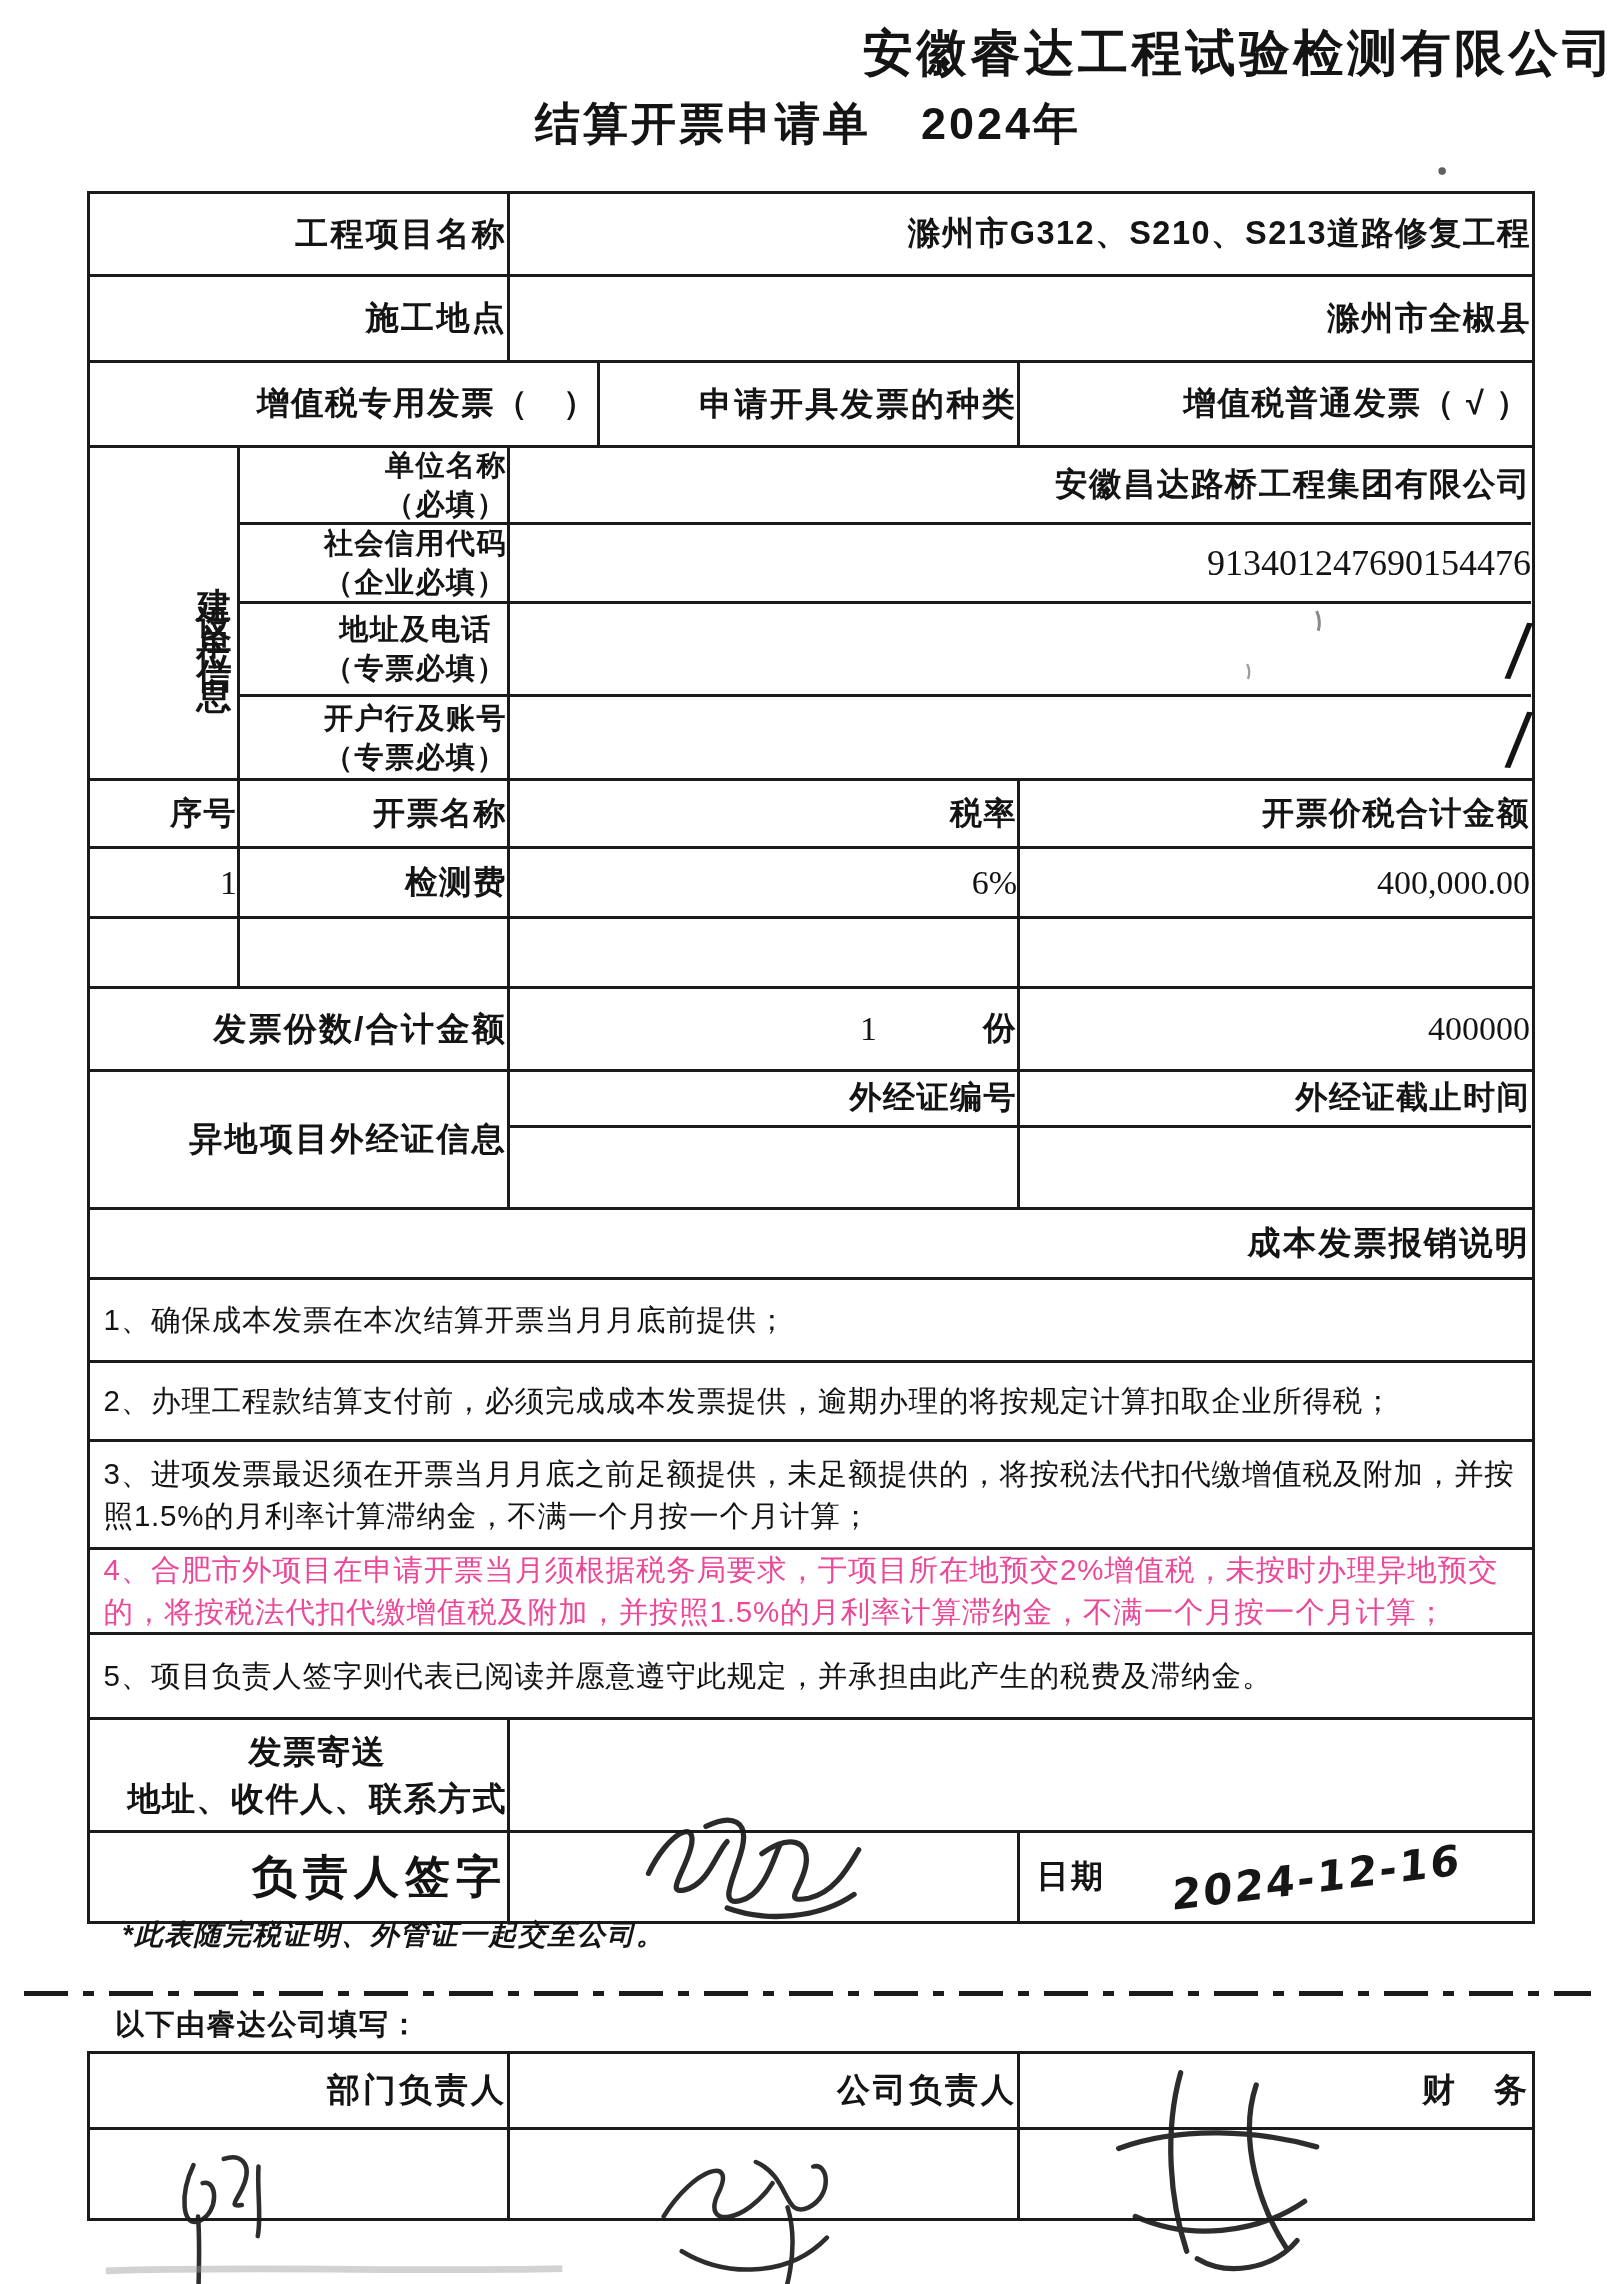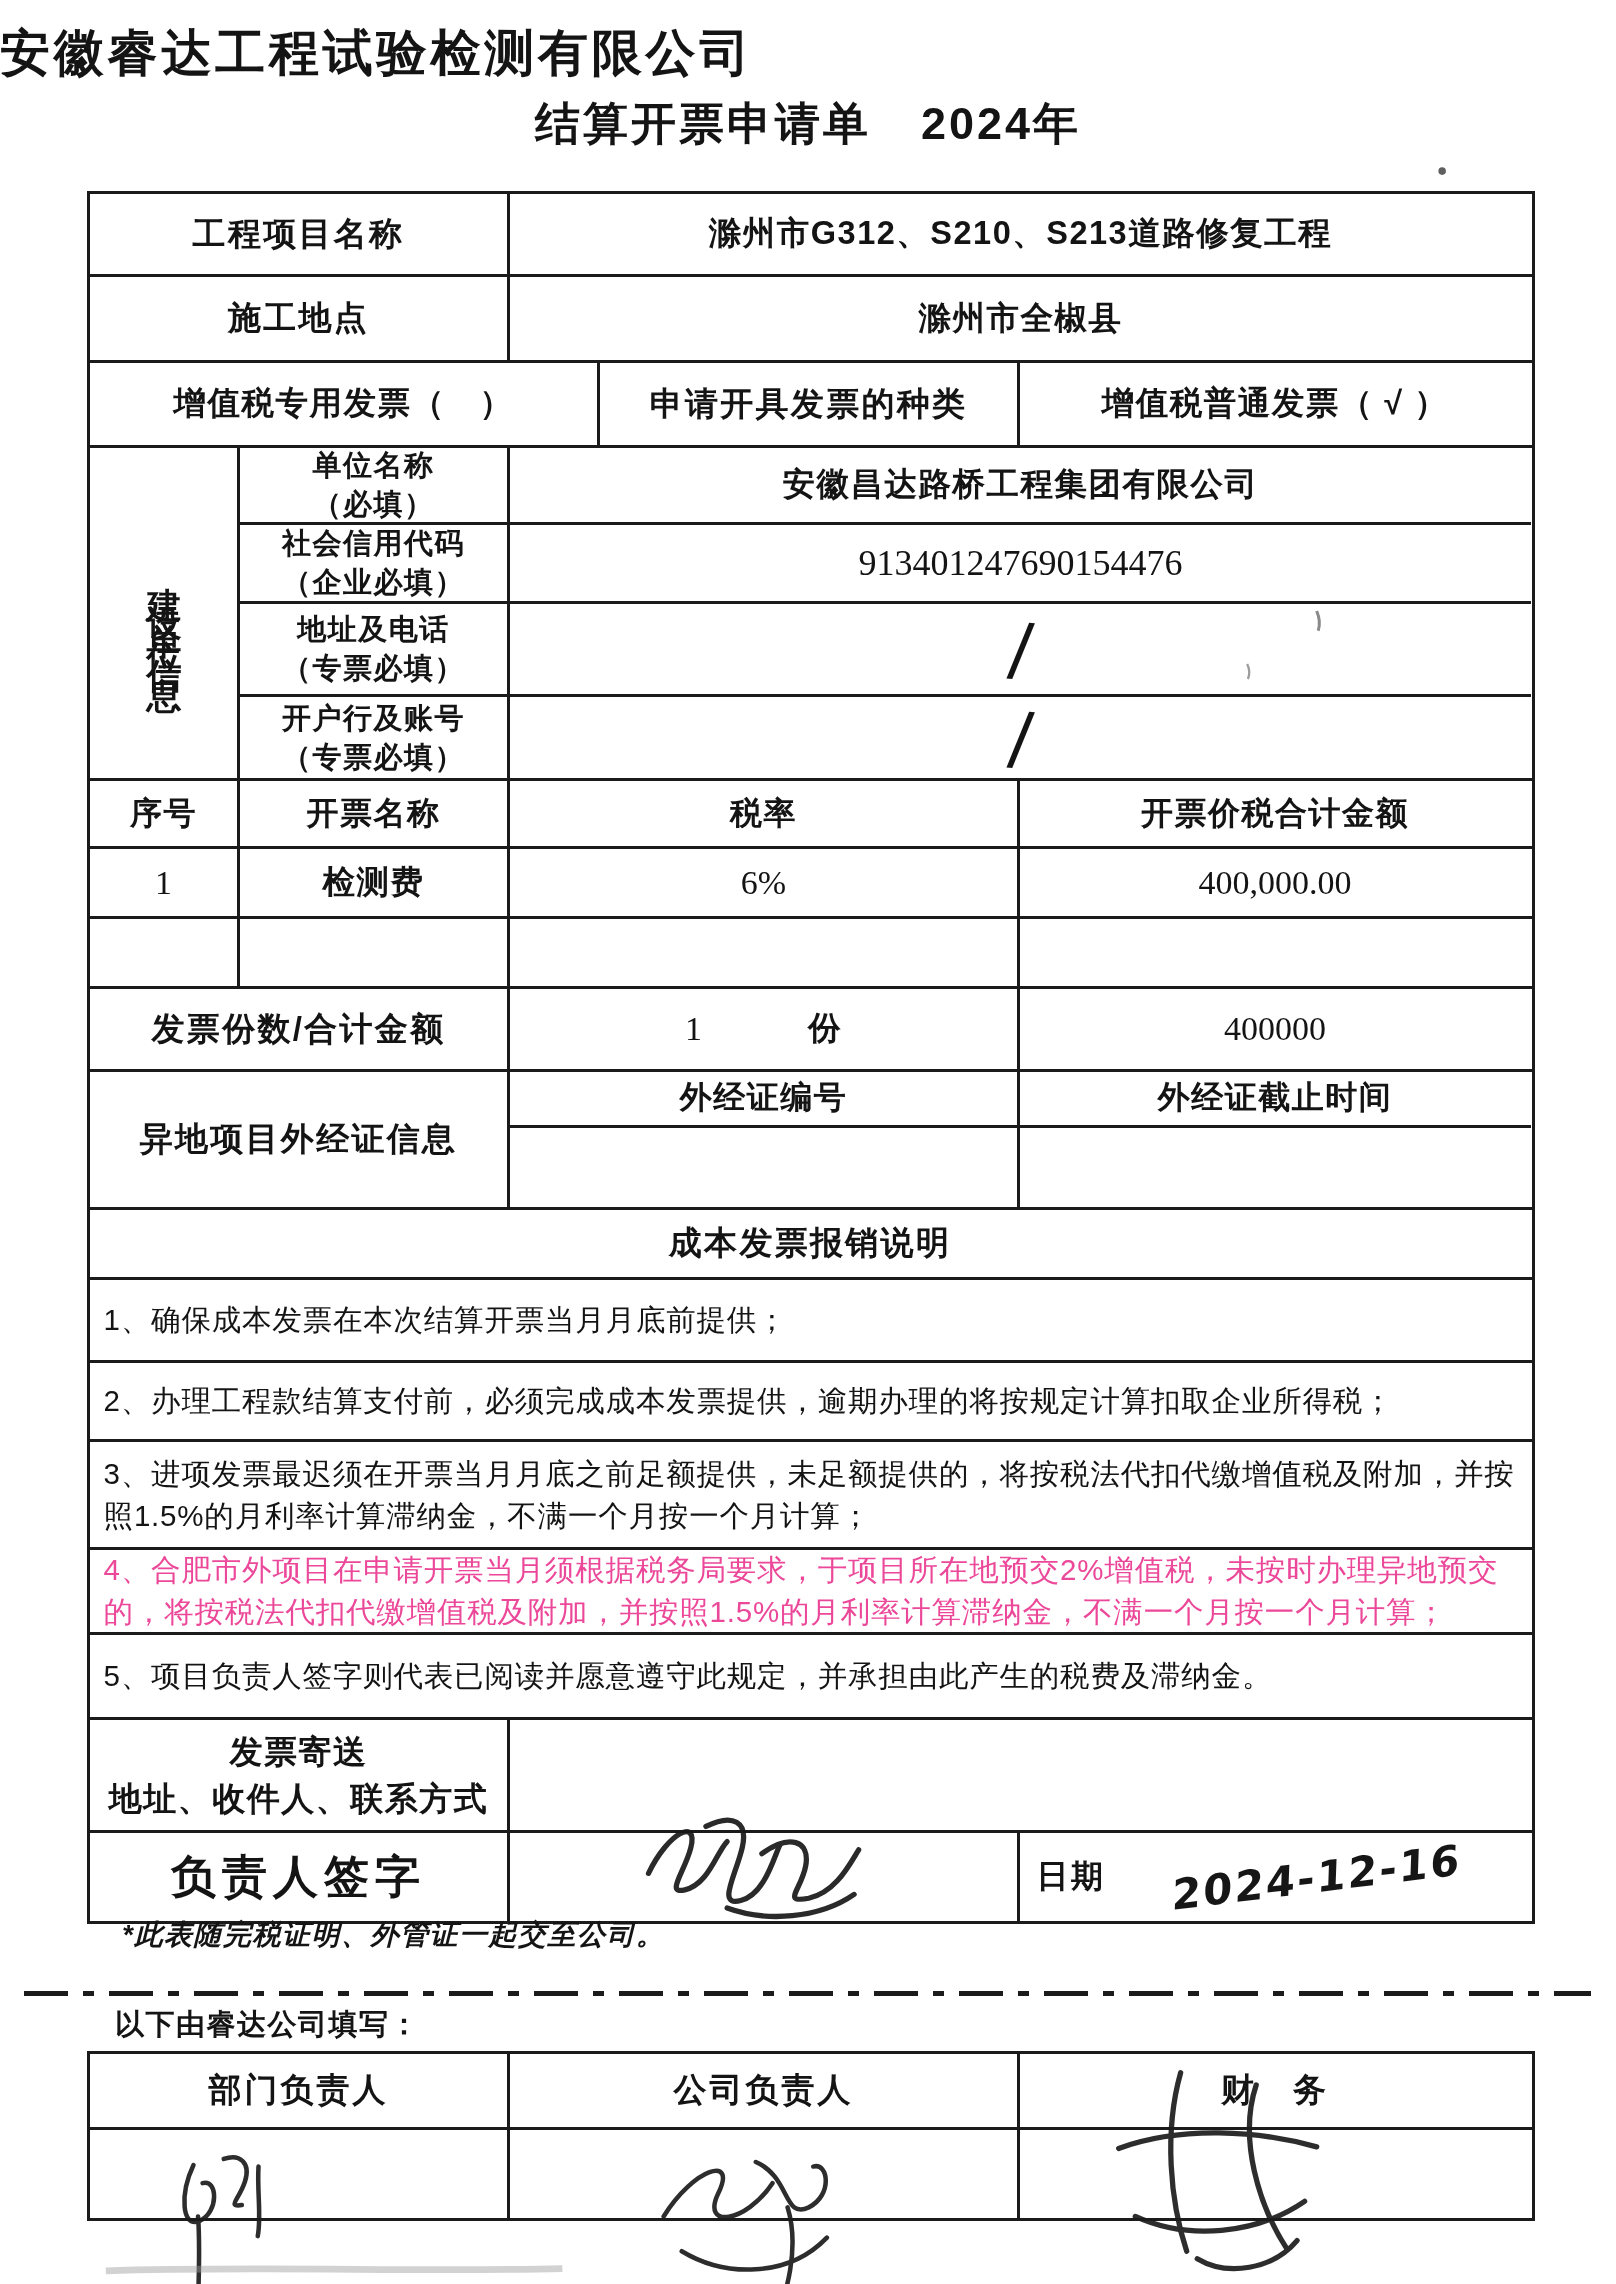--- a/index.html
+++ b/index.html
@@ -4,29 +4,29 @@
 <style>
   :root{ --ink:#1b1b1b; --paper:#ffffff; }
   *{ box-sizing:border-box; }
   html,body{ margin:0; padding:0; background:#fff; }
   .page{
     position:relative; width:1616px; height:2284px; background:var(--paper);
     overflow:hidden; color:#141414;
     font-family:"Liberation Sans","DejaVu Sans",sans-serif;
   }
   
-  .t1{ margin-top:19.7px; text-align:left; font-size:50px; font-weight:bold; letter-spacing:3.8px; }
+  .t1{ margin-top:19.7px; text-align:right; font-size:50px; font-weight:bold; letter-spacing:3.8px; }
   .t2{ margin-top:7.6px; text-align:center; font-size:45px; font-weight:bold; letter-spacing:3px; }
   .t2 .yr{ margin-left:50px; }
 
   
   .tbl{ position:absolute; left:87px; top:191px; width:1448px; border:3.8px solid var(--ink); background:#fff; }
   .row{ display:flex; border-bottom:3px solid var(--ink); }
   .row.lastrow{ border-bottom:none; }
-  .cell{ border-right:3px solid var(--ink); display:flex; align-items:center; justify-content:center; position:relative; }
+  .cell{ border-right:3px solid var(--ink); display:flex; align-items:center; justify-content:flex-end; position:relative; }
   .cell.last{ border-right:none; }
   .wA{ width:150px; } .wB{ width:270px; } .wAB{ width:420px; }
   .wC{ width:510px; } .wD{ width:510px; } .wCD{ width:1021px; }
   .colstack{ display:flex; flex-direction:column; }
   .subrow{ display:flex; border-bottom:3px solid var(--ink); }
   .subrow.lastsub{ border-bottom:none; }
 
   .lbl{ font-weight:bold; font-size:33px; letter-spacing:2.3px; text-align:center; }
   .lbl42{ font-weight:bold; font-size:32px; letter-spacing:1.5px; text-align:center; }
   .lbl-sm{ font-weight:bold; font-size:29px; line-height:39px; letter-spacing:1.5px; text-align:center; }

